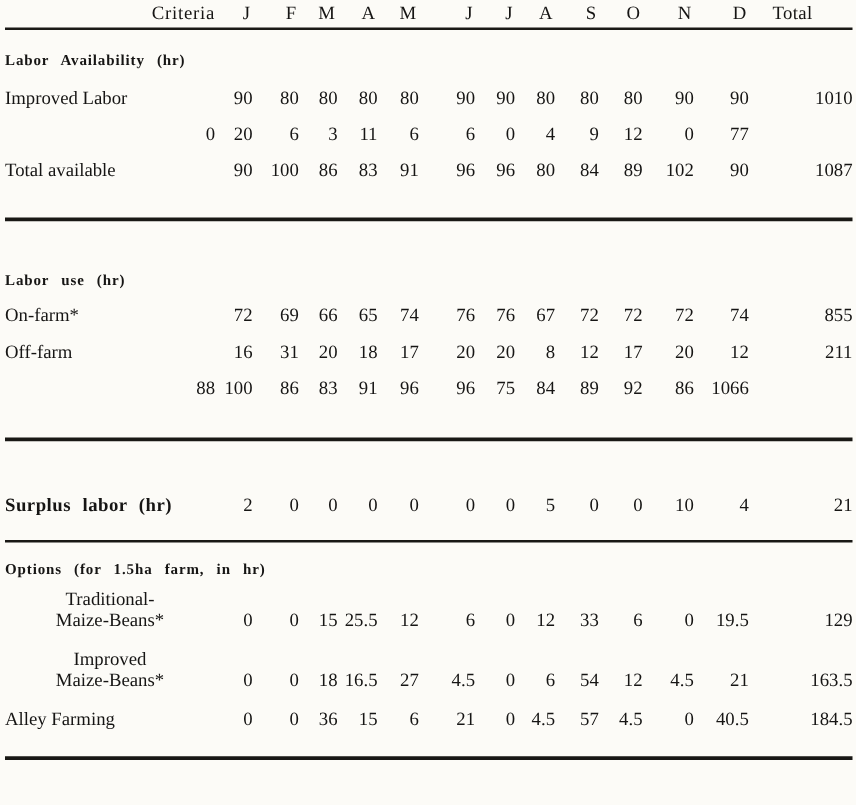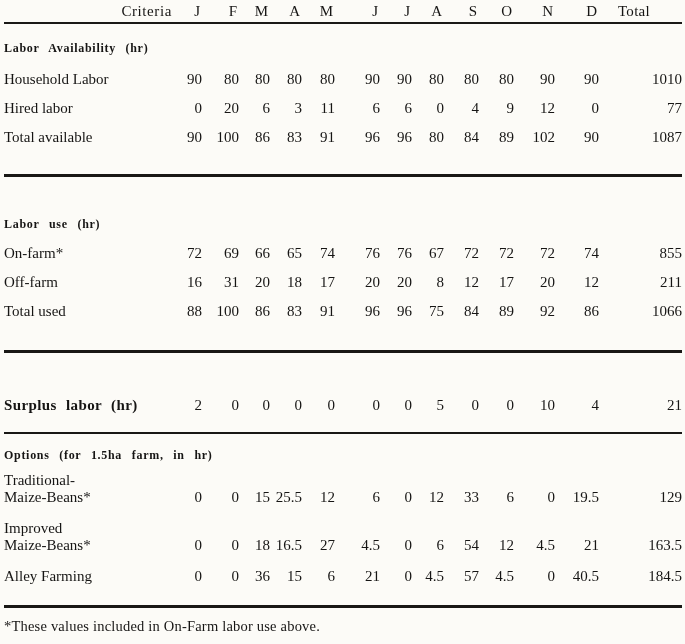--- a/index.html
+++ b/index.html
@@ -46,21 +46,21 @@
   .row .label { text-align: left; white-space: nowrap; }
   .row .num   { text-align: right; font-variant-numeric: tabular-nums; }
 
   .row.bold-label .label {
     font-weight: bold;
     letter-spacing: 0.4px;
     word-spacing: 5px;
   }
 
   .row.two-line { height: 34px; align-items: end; }
-  .row.two-line .label div { line-height: 17px; }
+  .row.two-line .label div { line-height: 17px; text-align: center; }
 
   
   .rule { width: 678px; height: 0; border-bottom: 3px solid #191815; }
   .rule.thin { border-bottom-width: 2px; }
 
   
   .sec-0 { margin-top: 15px; }
   .sec-0 .section-rows { margin-top: 8px; }
   .sec-0 .rule { margin-top: 22px; }
 
@@ -105,40 +105,37 @@
     <div class="cell num">D</div>
     <div class="cell num total">Total</div>
   </div>
 
   <div>
       <div class="sec sec-0">
         <div class="section-title">Labor Availability (hr)</div>
         <div class="section-rows">
           <div class="grid row">
             <div class="cell label">
-              <div>Household Labor</div>
+              <div>Improved Labor</div>
             </div>
             <div class="cell num">90</div>
             <div class="cell num">80</div>
             <div class="cell num">80</div>
             <div class="cell num">80</div>
             <div class="cell num">80</div>
             <div class="cell num">90</div>
             <div class="cell num">90</div>
             <div class="cell num">80</div>
             <div class="cell num">80</div>
             <div class="cell num">80</div>
             <div class="cell num">90</div>
             <div class="cell num">90</div>
             <div class="cell num">1010</div>
           </div>
           <div class="grid row">
-            <div class="cell label">
-              <div>Hired labor</div>
-            </div>
             <div class="cell num">0</div>
             <div class="cell num">20</div>
             <div class="cell num">6</div>
             <div class="cell num">3</div>
             <div class="cell num">11</div>
             <div class="cell num">6</div>
             <div class="cell num">6</div>
             <div class="cell num">0</div>
             <div class="cell num">4</div>
             <div class="cell num">9</div>
@@ -200,23 +197,20 @@
             <div class="cell num">20</div>
             <div class="cell num">20</div>
             <div class="cell num">8</div>
             <div class="cell num">12</div>
             <div class="cell num">17</div>
             <div class="cell num">20</div>
             <div class="cell num">12</div>
             <div class="cell num">211</div>
           </div>
           <div class="grid row">
-            <div class="cell label">
-              <div>Total used</div>
-            </div>
             <div class="cell num">88</div>
             <div class="cell num">100</div>
             <div class="cell num">86</div>
             <div class="cell num">83</div>
             <div class="cell num">91</div>
             <div class="cell num">96</div>
             <div class="cell num">96</div>
             <div class="cell num">75</div>
             <div class="cell num">84</div>
             <div class="cell num">89</div>
@@ -307,15 +301,14 @@
             <div class="cell num">4.5</div>
             <div class="cell num">0</div>
             <div class="cell num">40.5</div>
             <div class="cell num">184.5</div>
           </div>
         </div>
         <div class="rule thick"></div>
       </div>
     </div>
 
-  <div class="footnote">*These values included in On-Farm labor use above.</div>
 
 </div>
 
 </body></html>

